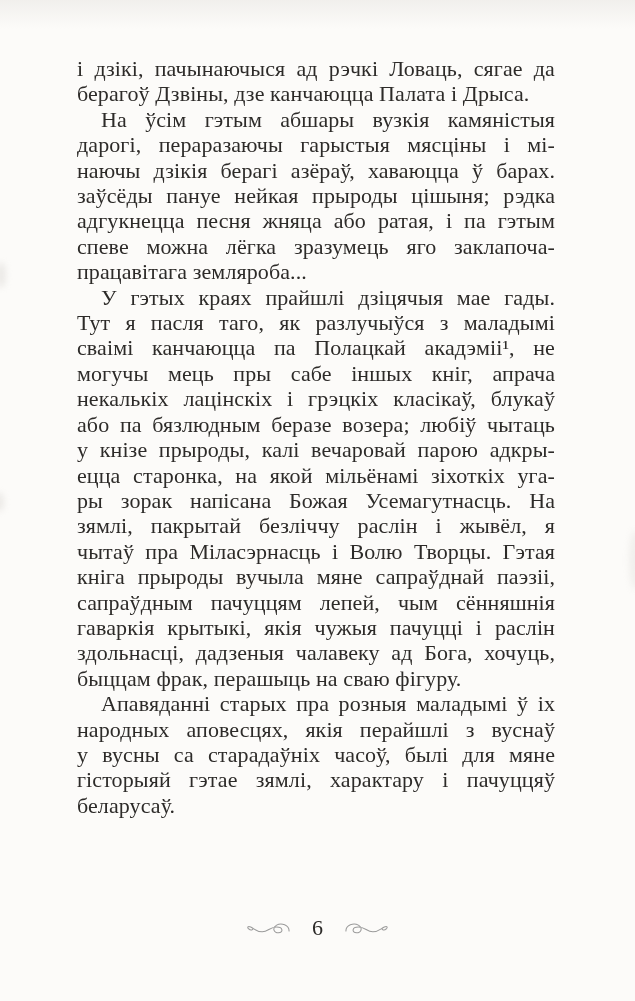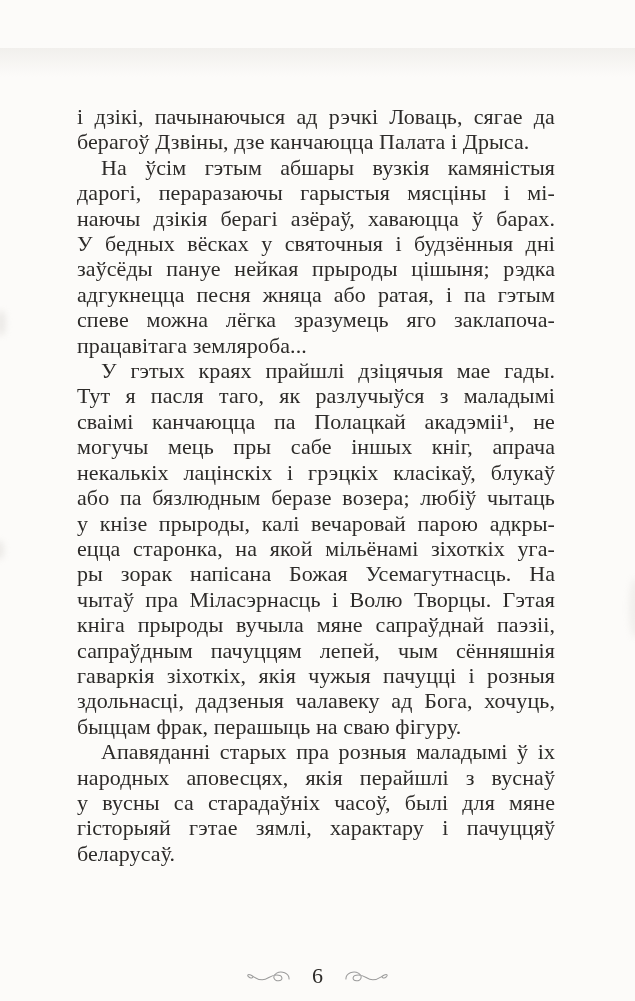--- a/index.html
+++ b/index.html
@@ -10,21 +10,20 @@
     width: 635px;
     height: 1001px;
     position: relative;
     overflow: hidden;
     background: var(--background, #fcfbf9);
     font-family: "Liberation Serif", "DejaVu Serif", serif;
   }
   .page {
     position: absolute;
     inset: 0;
-    margin-top: 48px;
   }
   .scan-shade {
     position: absolute;
     top: 0; left: 0; right: 0;
     height: 34px;
     background: linear-gradient(180deg, #e6e4e0 0%, rgba(230,228,224,0) 85%);
     opacity: .5;
     pointer-events: none;
   }
   .scan-smudge {
@@ -98,38 +97,38 @@
   <div class="scan-smudge smudge-left-1"></div>
   <div class="scan-smudge smudge-left-2"></div>
   <div class="scan-smudge smudge-right-1"></div>
 
   <div class="text-block">
       <div class="line">і дзікі, пачынаючыся ад рэчкі Ловаць, сягае да</div>
       <div class="line last">берагоў Дзвіны, дзе канчаюцца Палата і Дрыса.</div>
       <div class="line indent">На ўсім гэтым абшары вузкія камяністыя</div>
       <div class="line">дарогі, пераразаючы гарыстыя мясціны і мі-</div>
       <div class="line">наючы дзікія берагі азёраў, хаваюцца ў барах.</div>
-      <div class="line">У бедных вёсках у святочныя і будзённыя дні</div>
       <div class="line">заўсёды пануе нейкая прыроды цішыня; рэдка</div>
       <div class="line">адгукнецца песня жняца або ратая, і па гэтым</div>
       <div class="line">спеве можна лёгка зразумець яго заклапоча-</div>
       <div class="line last">працавітага земляроба...</div>
       <div class="line indent">У гэтых краях прайшлі дзіцячыя мае гады.</div>
       <div class="line">Тут я пасля таго, як разлучыўся з маладымі</div>
       <div class="line">сваімі канчаюцца па Полацкай акадэміі¹, не</div>
       <div class="line">могучы мець пры сабе іншых кніг, апрача</div>
       <div class="line">некалькіх лацінскіх і грэцкіх класікаў, блукаў</div>
       <div class="line">або па бязлюдным беразе возера; любіў чытаць</div>
       <div class="line">у кнізе прыроды, калі вечаровай парою адкры-</div>
       <div class="line">ецца старонка, на якой мільёнамі зіхоткіх уга-</div>
       <div class="line">ры зорак напісана Божая Усемагутнасць. На</div>
+      <div class="line">зямлі, пакрытай безліччу раслін і жывёл, я</div>
       <div class="line">чытаў пра Міласэрнасць і Волю Творцы. Гэтая</div>
       <div class="line">кніга прыроды вучыла мяне сапраўднай паэзіі,</div>
       <div class="line">сапраўдным пачуццям лепей, чым сённяшнія</div>
-      <div class="line">гаваркія зіхоткіх, якія чужыя пачуцці і розныя</div>
+      <div class="line">гаваркія крытыкі, якія чужыя пачуцці і раслін</div>
       <div class="line">здольнасці, дадзеныя чалавеку ад Бога, хочуць,</div>
       <div class="line last">быццам фрак, перашыць на сваю фігуру.</div>
       <div class="line indent">Апавяданні старых пра розныя маладымі ў іх</div>
       <div class="line">народных аповесцях, якія перайшлі з вуснаў</div>
       <div class="line">у вусны са старадаўніх часоў, былі для мяне</div>
       <div class="line">гісторыяй гэтае зямлі, характару і пачуццяў</div>
       <div class="line last">беларусаў.</div>
     </div>
 
   <div class="footer">

